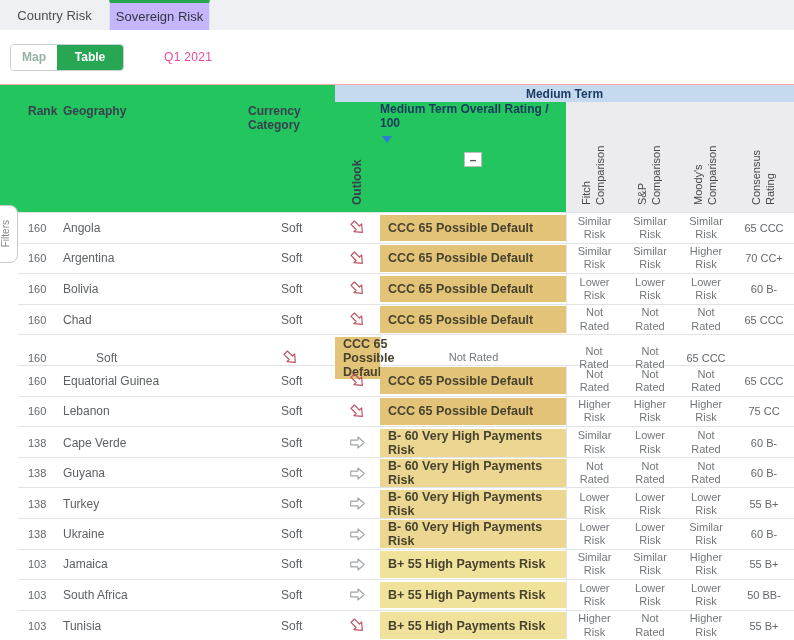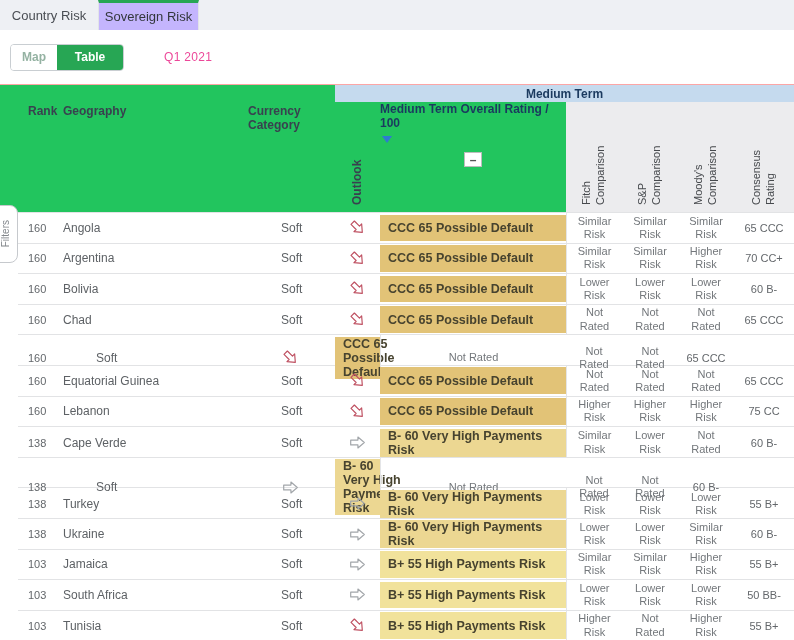--- a/index.html
+++ b/index.html
@@ -3,21 +3,21 @@
 <meta charset="utf-8">
 <style>
   * { margin:0; padding:0; box-sizing:border-box; }
   html,body { background:#fff; }
   body { font-family:"Liberation Sans", sans-serif; }
   .page { position:relative; width:794px; height:640px; background:#fff; overflow:hidden; }
 
   
   .tabbar { display:flex; height:30px; background:#eef0f4; }
   .tab { font-size:13px; color:#4a4e54; display:flex; align-items:center; justify-content:center; cursor:pointer; }
-  .tab-inactive { width:98px; }
+  .tab-inactive { width:109px; }
   .tab-active {
     width:101px; background:#c4b5fd; color:#33373c;
     border-top:3px solid #27a654; border-left:1px solid #e2e4e8; border-right:1px solid #e2e4e8;
   }
 
   
   .toolbar { height:54px; background:#fff; display:flex; align-items:center; }
   .segmented { display:flex; margin-left:10px; height:27px; border-radius:4px; overflow:hidden; border:1px solid #c9ced2; }
   .seg-btn { font-size:12px; font-weight:bold; display:flex; align-items:center; justify-content:center; cursor:pointer; }
   .seg-map { width:46px; background:#fff; color:#94b2a2; }
@@ -260,20 +260,21 @@
     <div class="cell c-comp c-fitch">
       <div class="c-comp-inner">Similar Risk</div>
     </div>
     <div class="cell c-comp">Lower Risk</div>
     <div class="cell c-comp">Not Rated</div>
     <div class="cell c-cons">60 B-</div>
   </div>
 
   <div class="grid trow level-bminus">
     <div class="cell c-rank">138</div>
+    <div class="cell c-geo">Guyana</div>
     <div class="cell c-cur">Soft</div>
     <div class="cell c-outlook">
       <svg viewBox="0 0 20 20" width="17" height="17" class="arrow-right">
         <path d="M2 7.2 h8.5 V3.6 L18 10 l-7.5 6.4 V12.8 H2 z" fill="none" stroke="currentColor" stroke-width="1.4" stroke-linejoin="round"></path>
       </svg>
     </div>
     <div class="cell c-rating">B- 60 Very High Payments Risk</div>
     <div class="cell c-comp c-fitch">
       <div class="c-comp-inner">Not Rated</div>
     </div>

